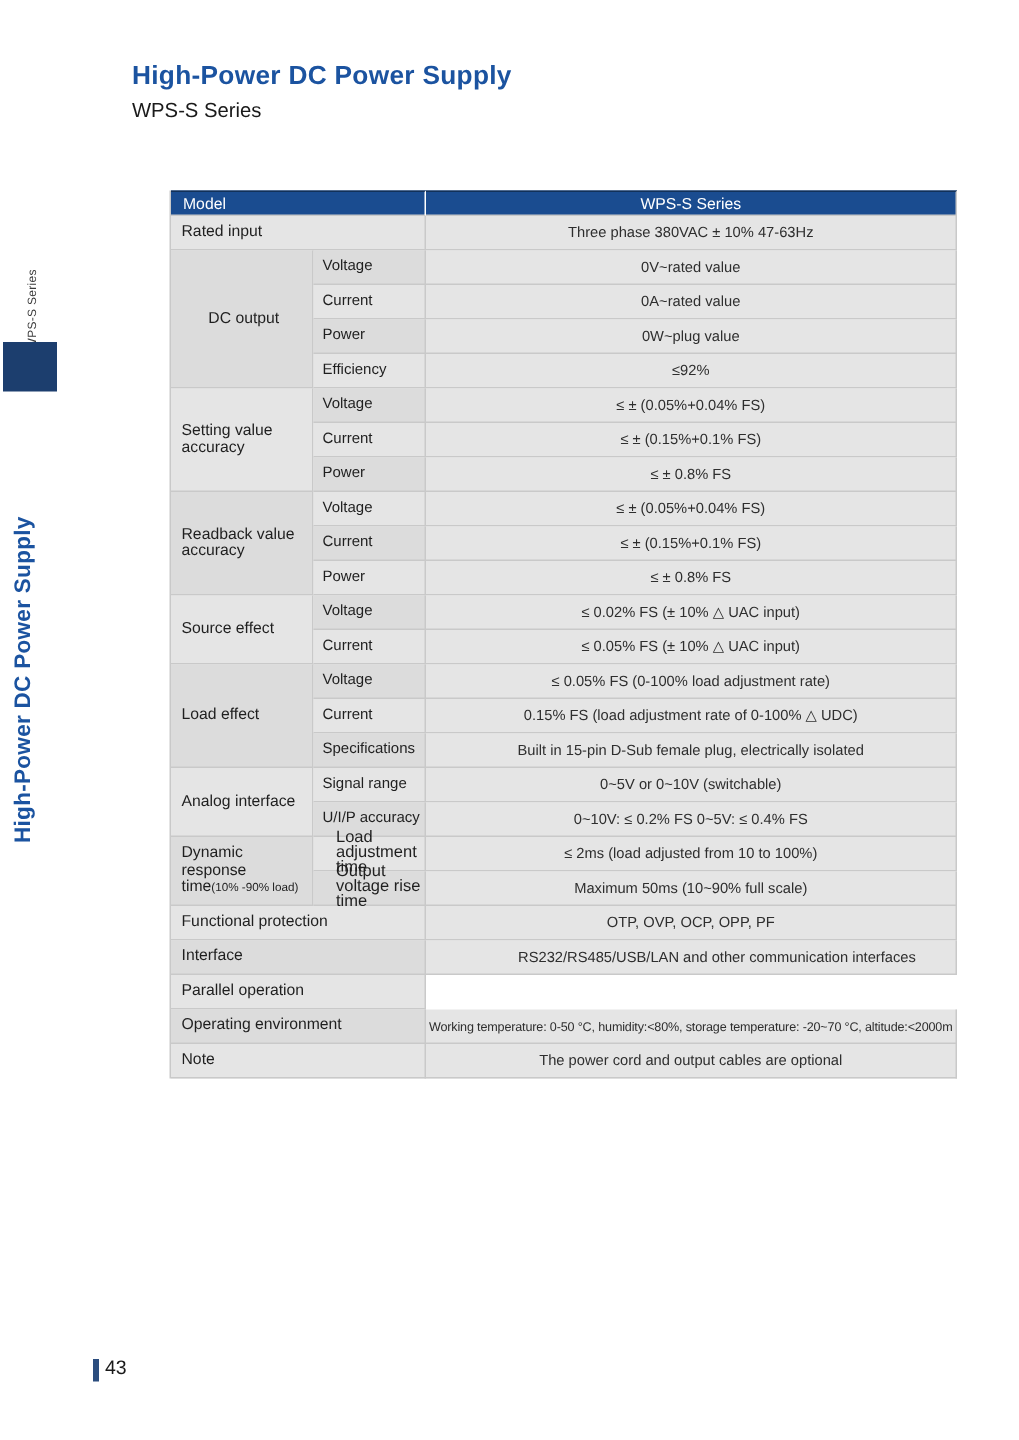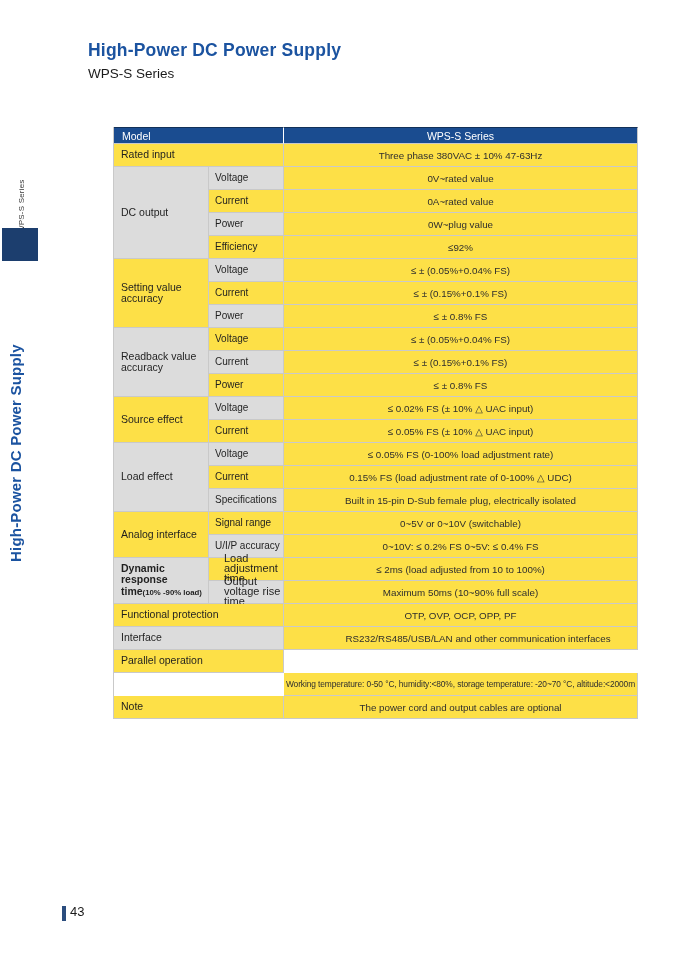--- a/index.html
+++ b/index.html
@@ -26,21 +26,21 @@
   
   .spec-table{
     position:absolute;left:88px;top:127px;width:524px;
     display:grid;grid-template-columns:95px 75px 1fr;
     grid-template-rows:17px repeat(25,23px);
     border-left:1px solid #c9c9c9;
     font-size:10px;color:#2e2e2e;margin-left:25px;
   }
   .cell{
     box-sizing:border-box;border-right:1px solid #c9c9c9;border-bottom:1px solid #c9c9c9;
-    display:flex;align-items:center;background:#fde047;
+    display:flex;align-items:center;background:#e5e5e5;
   }
   .cell.shade{background:#dcdcdc;}
   .hdr{
     background:#1a4c90;color:#fff;border-top:1px solid #123159;
     border-bottom:1px solid #c9c9c9;font-size:10.5px;
   }
   .hdr-model{padding-left:8px;border-right:1px solid #ffffff;}
   .hdr-series{justify-content:center;}
   .group-cell{
     padding-left:7px;padding-right:4px;font-size:10.5px;color:#1f1f1f;
@@ -65,21 +65,21 @@
 <div class="pageno-bar"></div>
 <div class="pageno">43</div>
 
 <div class="spec-table">
     <div class="cell hdr hdr-model" style="grid-area: 1 / 1 / auto / 3;">Model</div>
     <div class="cell hdr hdr-series" style="grid-area: 1 / 3;">WPS-S Series</div>
     <div class="cell group-cell" style="grid-area: 2 / 1 / span 1 / 3;">
       <span>Rated input</span>
     </div>
     <div class="cell value-cell" style="grid-area: 2 / 3;">Three phase 380VAC ± 10% 47-63Hz</div>
-    <div class="cell group-cell shade" style="grid-area: 3 / 1 / span 4;">
+    <div class="cell group-cell shade" style="grid-area: 3 / 1 / span 4; align-items: center;">
       <span>DC output</span>
     </div>
     <div class="cell sub-cell shade" style="grid-area: 3 / 2;">Voltage</div>
     <div class="cell value-cell" style="grid-area: 3 / 3;">0V~rated value</div>
     <div class="cell sub-cell" style="grid-area: 4 / 2;">Current</div>
     <div class="cell value-cell" style="grid-area: 4 / 3;">0A~rated value</div>
     <div class="cell sub-cell shade" style="grid-area: 5 / 2;">Power</div>
     <div class="cell value-cell" style="grid-area: 5 / 3;">0W~plug value</div>
     <div class="cell sub-cell" style="grid-area: 6 / 2;">Efficiency</div>
     <div class="cell value-cell" style="grid-area: 6 / 3;">≤92%</div>
@@ -117,37 +117,40 @@
     <div class="cell value-cell" style="grid-area: 16 / 3;">0.15% FS (load adjustment rate of 0-100% △ UDC)</div>
     <div class="cell sub-cell shade" style="grid-area: 17 / 2;">Specifications</div>
     <div class="cell value-cell" style="grid-area: 17 / 3;">Built in 15-pin D-Sub female plug, electrically isolated</div>
     <div class="cell group-cell" style="grid-area: 18 / 1 / span 2;">
       <span>Analog interface</span>
     </div>
     <div class="cell sub-cell" style="grid-area: 18 / 2;">Signal range</div>
     <div class="cell value-cell" style="grid-area: 18 / 3;">0~5V or 0~10V (switchable)</div>
     <div class="cell sub-cell shade" style="grid-area: 19 / 2;">U/I/P accuracy</div>
     <div class="cell value-cell" style="grid-area: 19 / 3;">0~10V: ≤ 0.2% FS 0~5V: ≤ 0.4% FS</div>
-    <div class="cell group-cell shade" style="grid-area: 20 / 1 / span 2; font-weight: bold;">
+    <div class="cell group-cell shade" style="grid-area: 20 / 1 / span 2;">
       <span>Dynamic response</span>
       <span><span>time</span><span class="small-part">(10% -90% load)</span></span>
     </div>
     <div class="cell sub-cell two-line" style="grid-area: 20 / 2;">Load adjustment time</div>
     <div class="cell value-cell" style="grid-area: 20 / 3;">≤ 2ms (load adjusted from 10 to 100%)</div>
     <div class="cell sub-cell shade two-line" style="grid-area: 21 / 2;">Output voltage rise time</div>
     <div class="cell value-cell" style="grid-area: 21 / 3;">Maximum 50ms (10~90% full scale)</div>
     <div class="cell group-cell" style="grid-area: 22 / 1 / span 1 / 3;">
       <span>Functional protection</span>
     </div>
     <div class="cell group-cell shade" style="grid-area: 23 / 1 / span 1 / 3;">
       <span>Interface</span>
     </div>
     <div class="cell value-cell" style="grid-area: 22 / 3;">OTP, OVP, OCP, OPP, PF</div>
     <div class="cell value-cell" style="grid-area: 23 / 3; padding-left: 38px;">RS232/RS485/USB/LAN and other communication interfaces</div>
     <div class="cell group-cell" style="grid-area: 24 / 1 / span 1 / 3;">
       <span>Parallel operation</span>
     </div>
+    <div class="cell group-cell shade" style="grid-area: 25 / 1 / span 1 / 3;">
+      <span>Operating environment</span>
+    </div>
     <div class="cell value-cell small-text" style="grid-area: 25 / 3;">Working temperature: 0-50 °C, humidity:&lt;80%, storage temperature: -20~70 °C, altitude:&lt;2000m</div>
     <div class="cell group-cell" style="grid-area: 26 / 1 / span 1 / 3;">
       <span>Note</span>
     </div>
     <div class="cell value-cell" style="grid-area: 26 / 3;">The power cord and output cables are optional</div>
   </div>
 
 </body></html>

